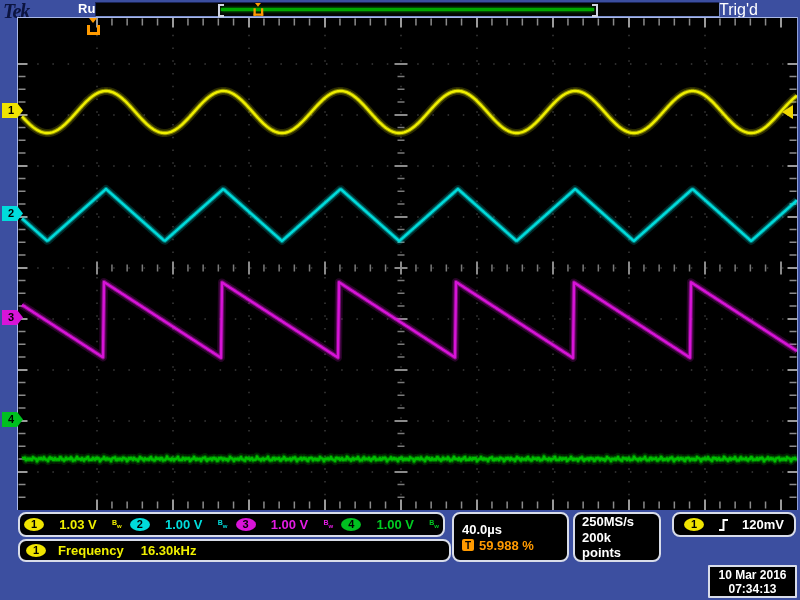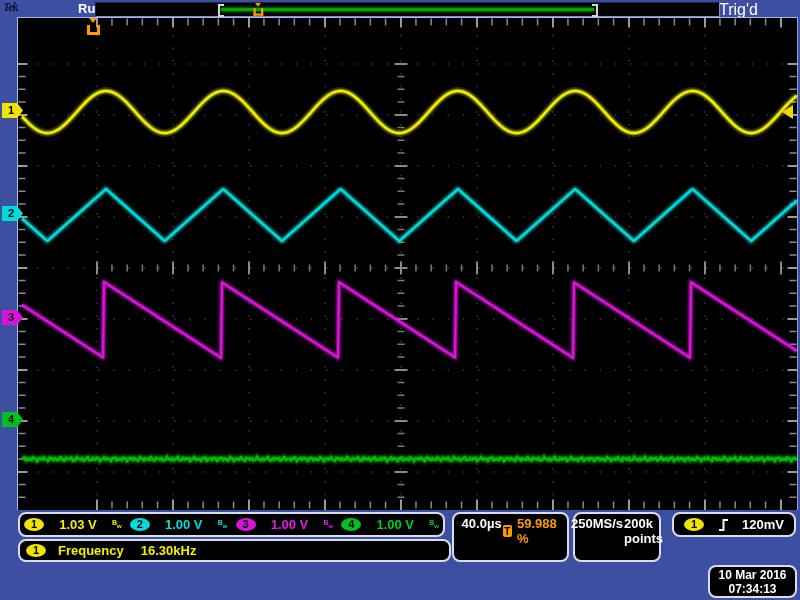--- a/index.html
+++ b/index.html
@@ -2,21 +2,21 @@
 <html><head>
 <meta charset="utf-8">
 <style>
   html,body{margin:0;padding:0}
   body{width:800px;height:600px;position:relative;overflow:hidden;
        background:#3c4fa0;font-family:"Liberation Sans",sans-serif;}
   .abs{position:absolute}
 
   
   .logo{left:3px;top:0px;font-family:"Liberation Serif",serif;font-style:italic;
-        font-weight:bold;font-size:12px;color:#0c1440;letter-spacing:-1px}
+        font-weight:bold;font-size:20px;color:#0c1440;letter-spacing:-1px}
   .runlbl{left:78px;top:1px;color:#fff;font-weight:bold;font-size:13px}
   .triglbl{left:719px;top:1px;color:#fff;font-weight:normal;font-size:16px}
   .recbar{left:95px;top:2px;width:623px;height:13px;background:#040404;
           border-bottom:1px solid #7c90cf;border-right:1px solid #7c90cf;
           border-top:1px solid #1a2455;border-left:1px solid #1a2455}
   .recline{position:absolute;top:5px;height:3px;background:#00a800;box-shadow:0 0 3px #00d000}
   .bracket{position:absolute;top:1px;width:4px;height:9px;border-top:2px solid #cfd4e2;border-bottom:2px solid #cfd4e2}
   .bracket.l{border-left:2px solid #cfd4e2}
   .bracket.r{border-right:2px solid #cfd4e2}
   .umark{width:14px}
@@ -41,26 +41,26 @@
 
   
   .box{position:absolute;background:#000;border:2px solid #d9dde9;border-radius:8px;
        color:#fff;font-weight:bold;font-size:13px;display:flex;align-items:center;
        box-sizing:border-box;z-index:5}
   .badge{min-width:20px;height:13px;border-radius:50%;color:#000;font-size:11px;font-weight:bold;
          display:inline-flex;align-items:center;justify-content:center;line-height:13px}
   .bw{font-size:7px;font-weight:bold;letter-spacing:0;display:inline-block;transform:translateY(-1px)}
   .bw .lo{font-size:6px;vertical-align:-3px}
   .chgroup{display:flex;align-items:center;gap:6px;flex:1;justify-content:space-between;padding:0 4px}
-  .col{flex-direction:row;align-items:flex-start;justify-content:center;gap:1px;padding:2px 8px}
+  .col{flex-direction:column;align-items:flex-start;justify-content:center;gap:1px;padding:2px 8px}
   .ticon{width:12px;height:12px;background:#ff9a00;border-radius:2px;color:#000;font-size:10px;
          display:inline-flex;align-items:center;justify-content:center;margin-right:5px}
   .orange{color:#ff9a00}
   .dtbox{flex-direction:column;justify-content:center;font-size:12px;line-height:14px;gap:0;
-         align-items:center;border-radius:8px}
+         align-items:center;border-radius:1px}
 </style>
 </head>
 <body>
 
 <div class="abs logo">Tek</div>
 <div class="abs runlbl">Run</div>
 <div class="abs triglbl">Trig'd</div>
 
 <div class="abs recbar">
   <div class="recline" id="recline" style="left: 124.6px; width: 373.8px;"></div>

